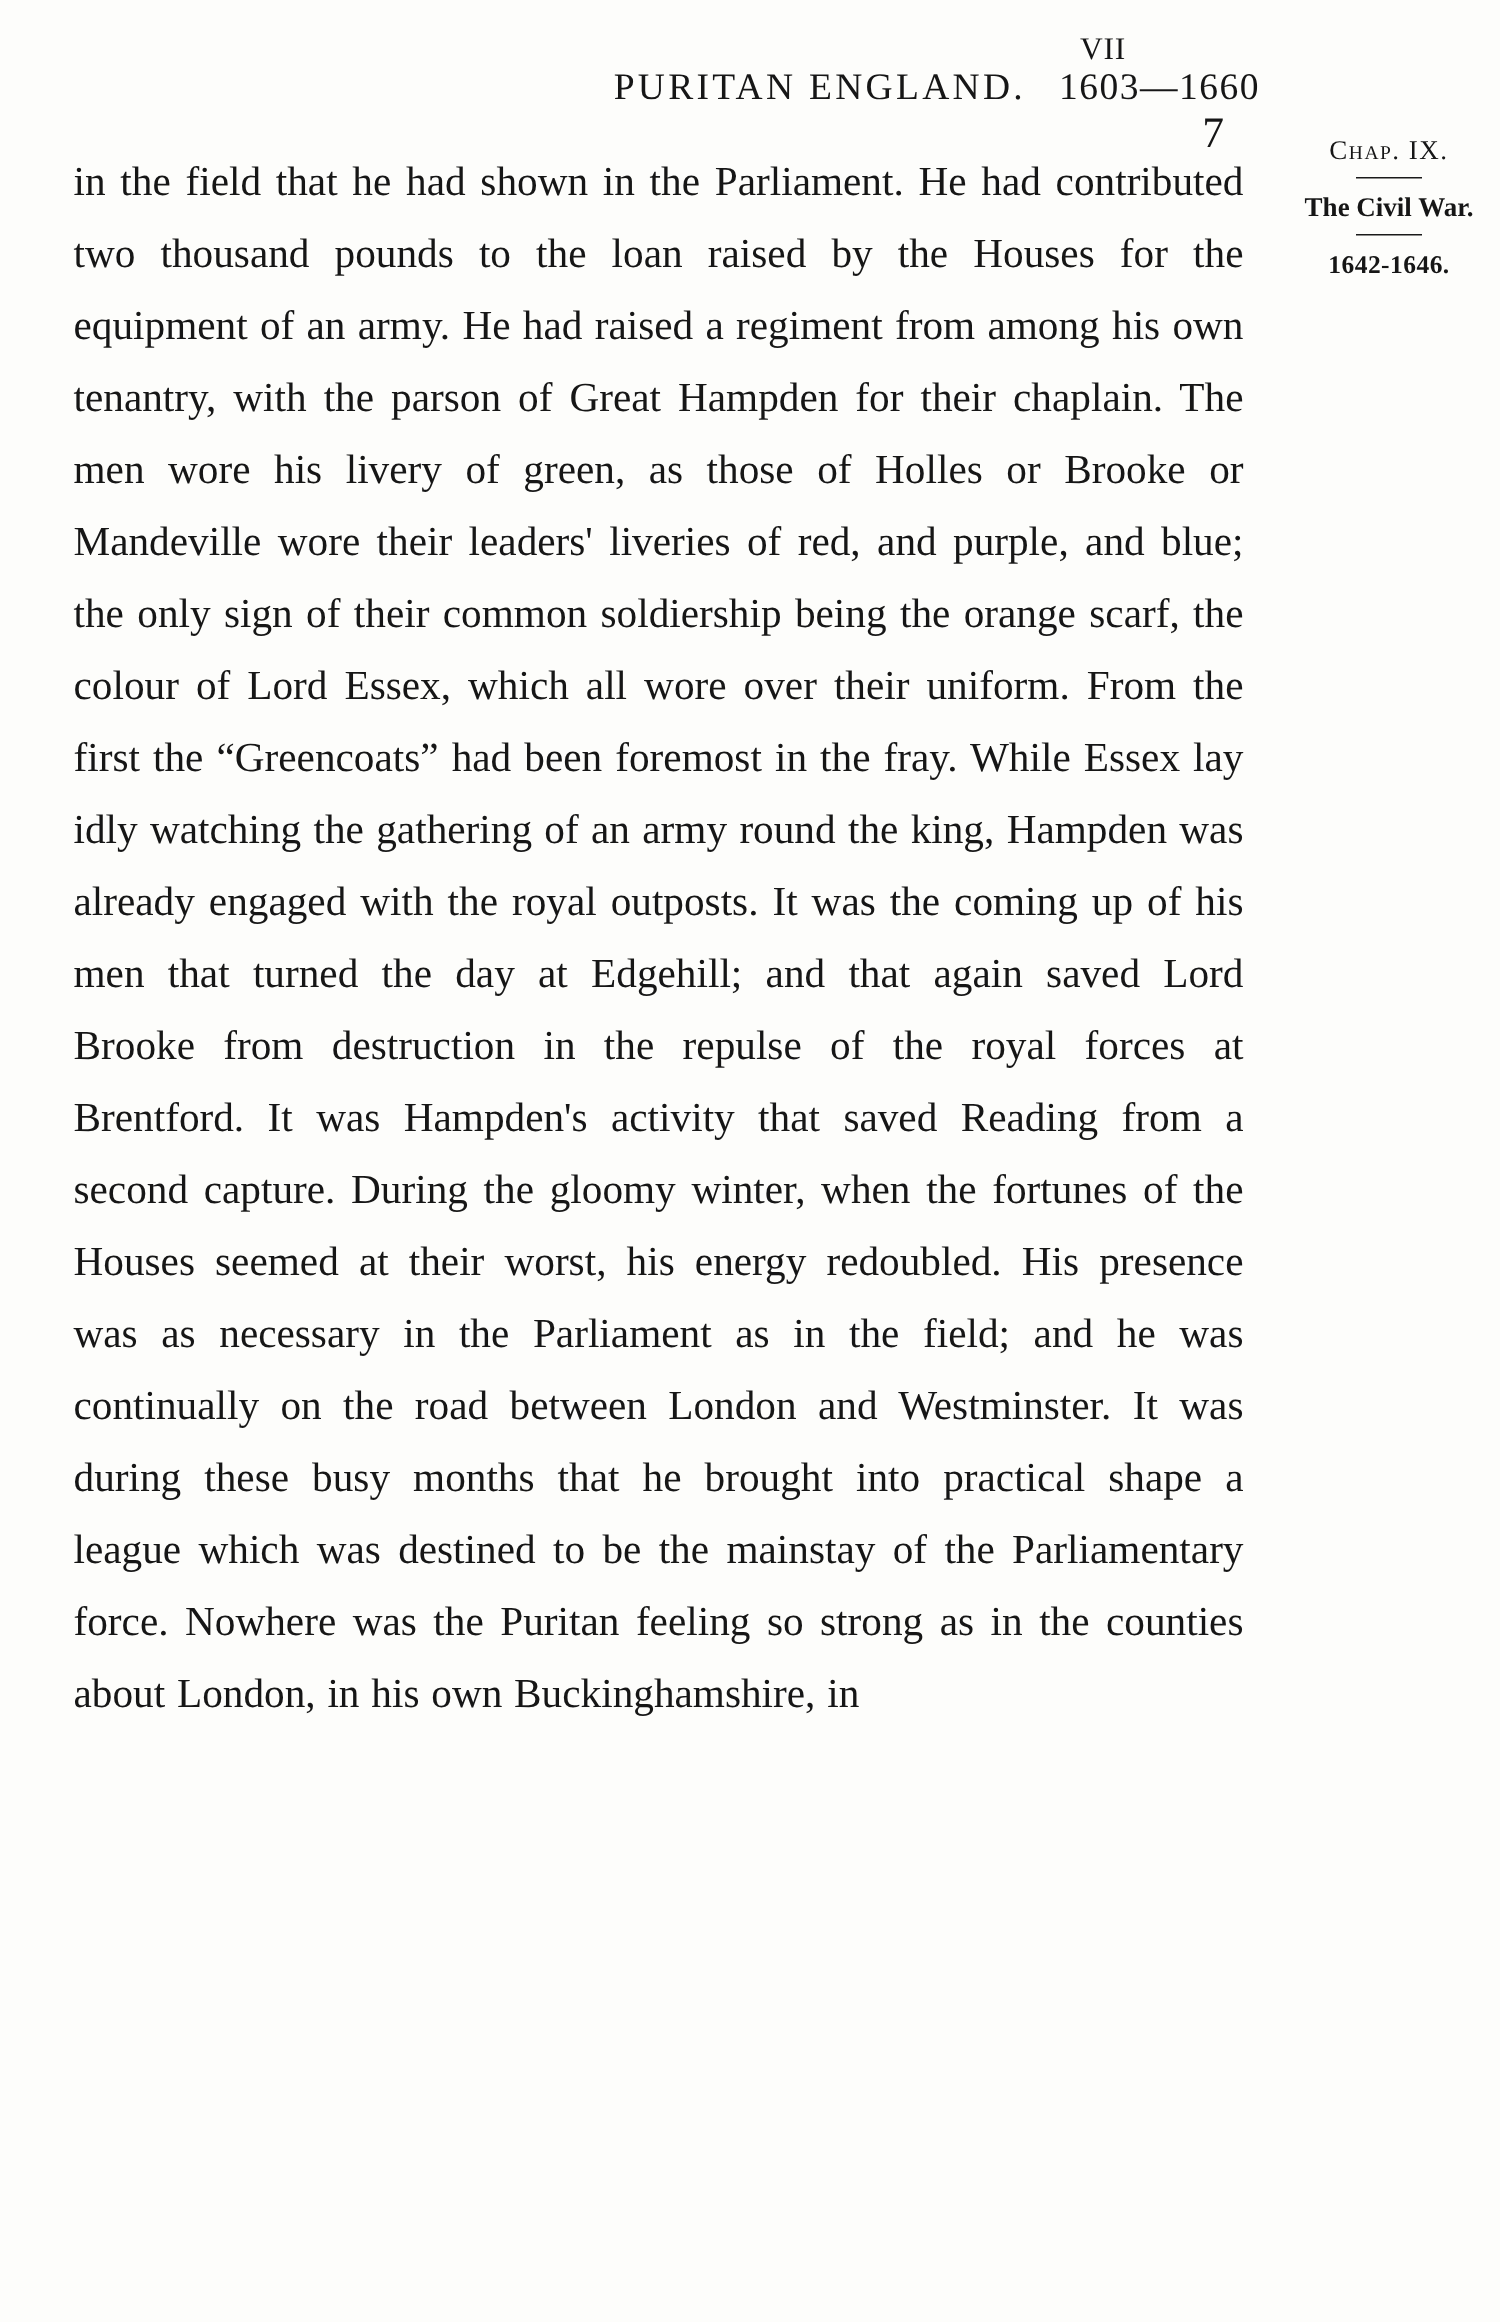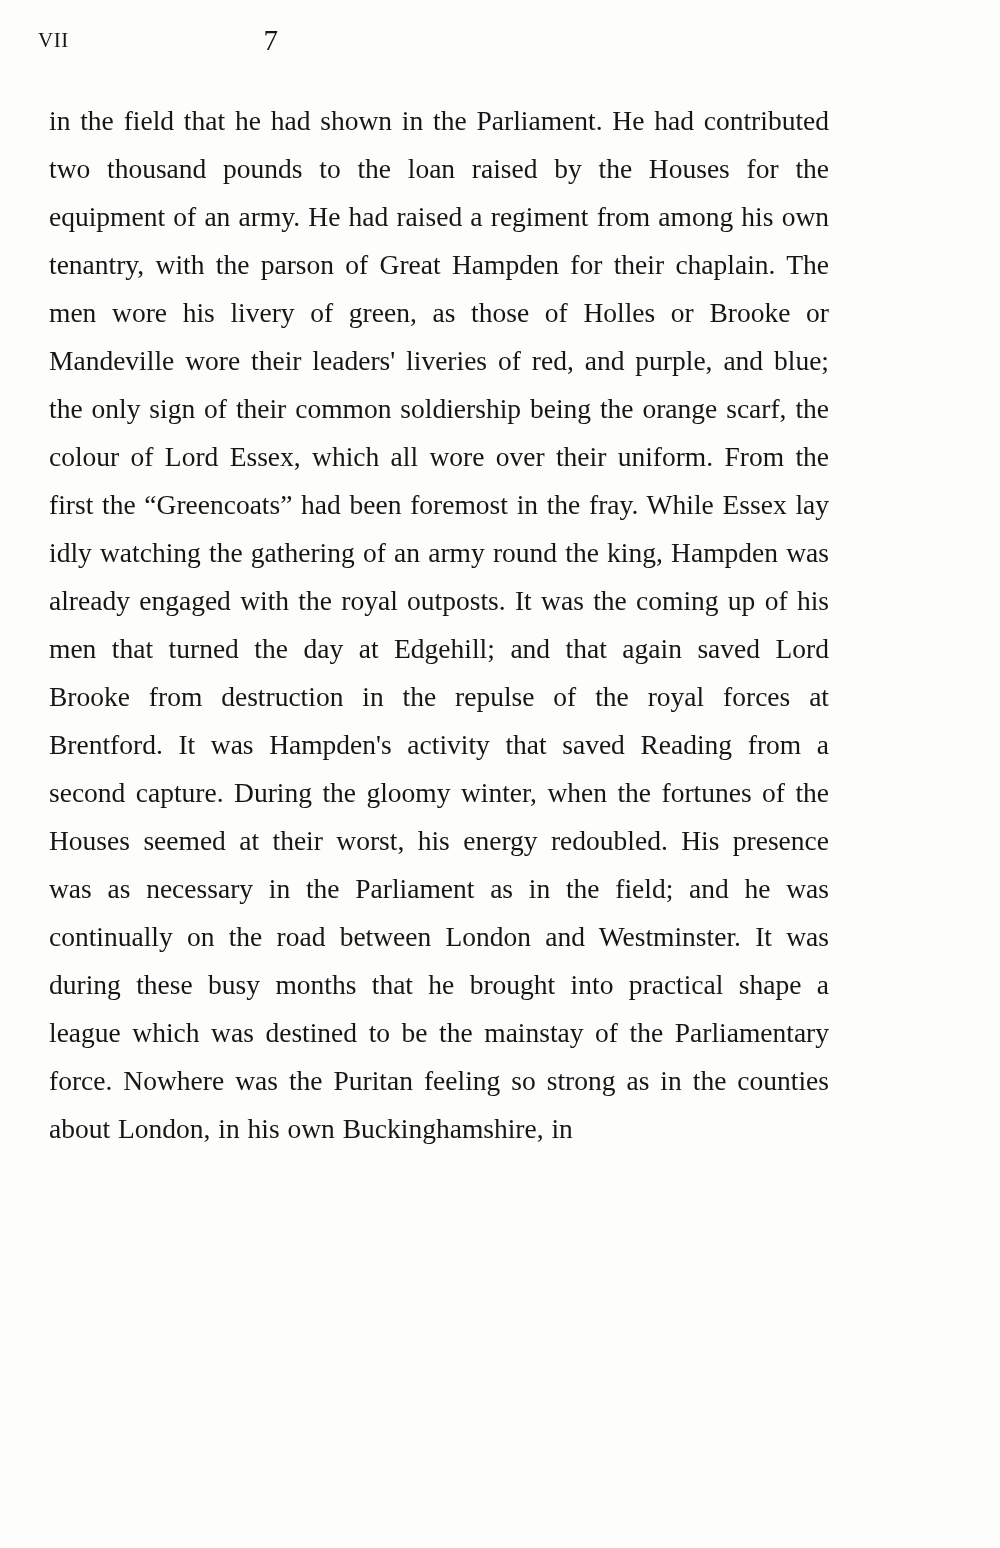--- a/index.html
+++ b/index.html
@@ -19,25 +19,26 @@
   .page {
     position: absolute;
     inset: 0;
     background: #fdfdfb;
   }
 
   
   .running-head {
     position: absolute;
     top: 20px;
-    left: 38px;
+    left: 28px;
     width: 812px;
     height: 40px;
     display: flex;
-    align-items: center;
+    align-items: flex-end;
+    flex-direction: column;
   }
   .folio-left {
     font-variant: small-caps;
     font-size: 21px;
     letter-spacing: 0.5px;
     width: 120px;
   }
   .head-title {
     flex: 1;
     text-align: center;
@@ -108,21 +109,31 @@
     letter-spacing: 0.3px;
   }
 </style>
 </head>
 <body>
 
 <div class="page">
 
   <div class="running-head">
     <div class="folio-left">VII</div>
+    <div class="head-title">
+      <span>PURITAN ENGLAND.</span><span class="dates">1603—1660</span>
+    </div>
     <div class="folio-right">7</div>
   </div>
 
   <div class="body-col">
     <p>in the field that he had shown in the Parliament. He had contributed two thousand pounds to the loan raised by the Houses for the equipment of an army.   He had raised a regiment from among his own tenantry, with the parson of Great Hampden for their chaplain.   The men wore his livery of green, as those of Holles or Brooke or Mandeville wore their leaders' liveries of red, and purple, and blue; the only sign of their common soldiership being the orange scarf, the colour of Lord Essex, which all wore over their uniform.   From the first the “Greencoats” had been foremost in the fray. While Essex lay idly watching the gathering of an army round the king, Hampden was already engaged with the royal outposts.   It was the coming up of his men that turned the day at Edgehill; and that again saved Lord Brooke from destruction in the repulse of the royal forces at Brentford.   It was Hampden's activity that saved Reading from a second capture.   During the gloomy winter, when the fortunes of the Houses seemed at their worst, his energy redoubled.   His presence was as necessary in the Parliament as in the field; and he was continually on the road between London and Westminster.   It was during these busy months that he brought into practical shape a league which was destined to be the mainstay of the Parliamentary force.   Nowhere was the Puritan feeling so strong as in the counties about London, in his own Buckinghamshire, in</p>
   </div>
 
+  <div class="margin-col">
+    <div class="margin-note chap">Chap. IX.</div>
+    <div class="rule"></div>
+    <div class="margin-note title">The Civil War.</div>
+    <div class="rule"></div>
+    <div class="margin-note years">1642-1646.</div>
+  </div>
 
 </div>
 
 </body></html>

